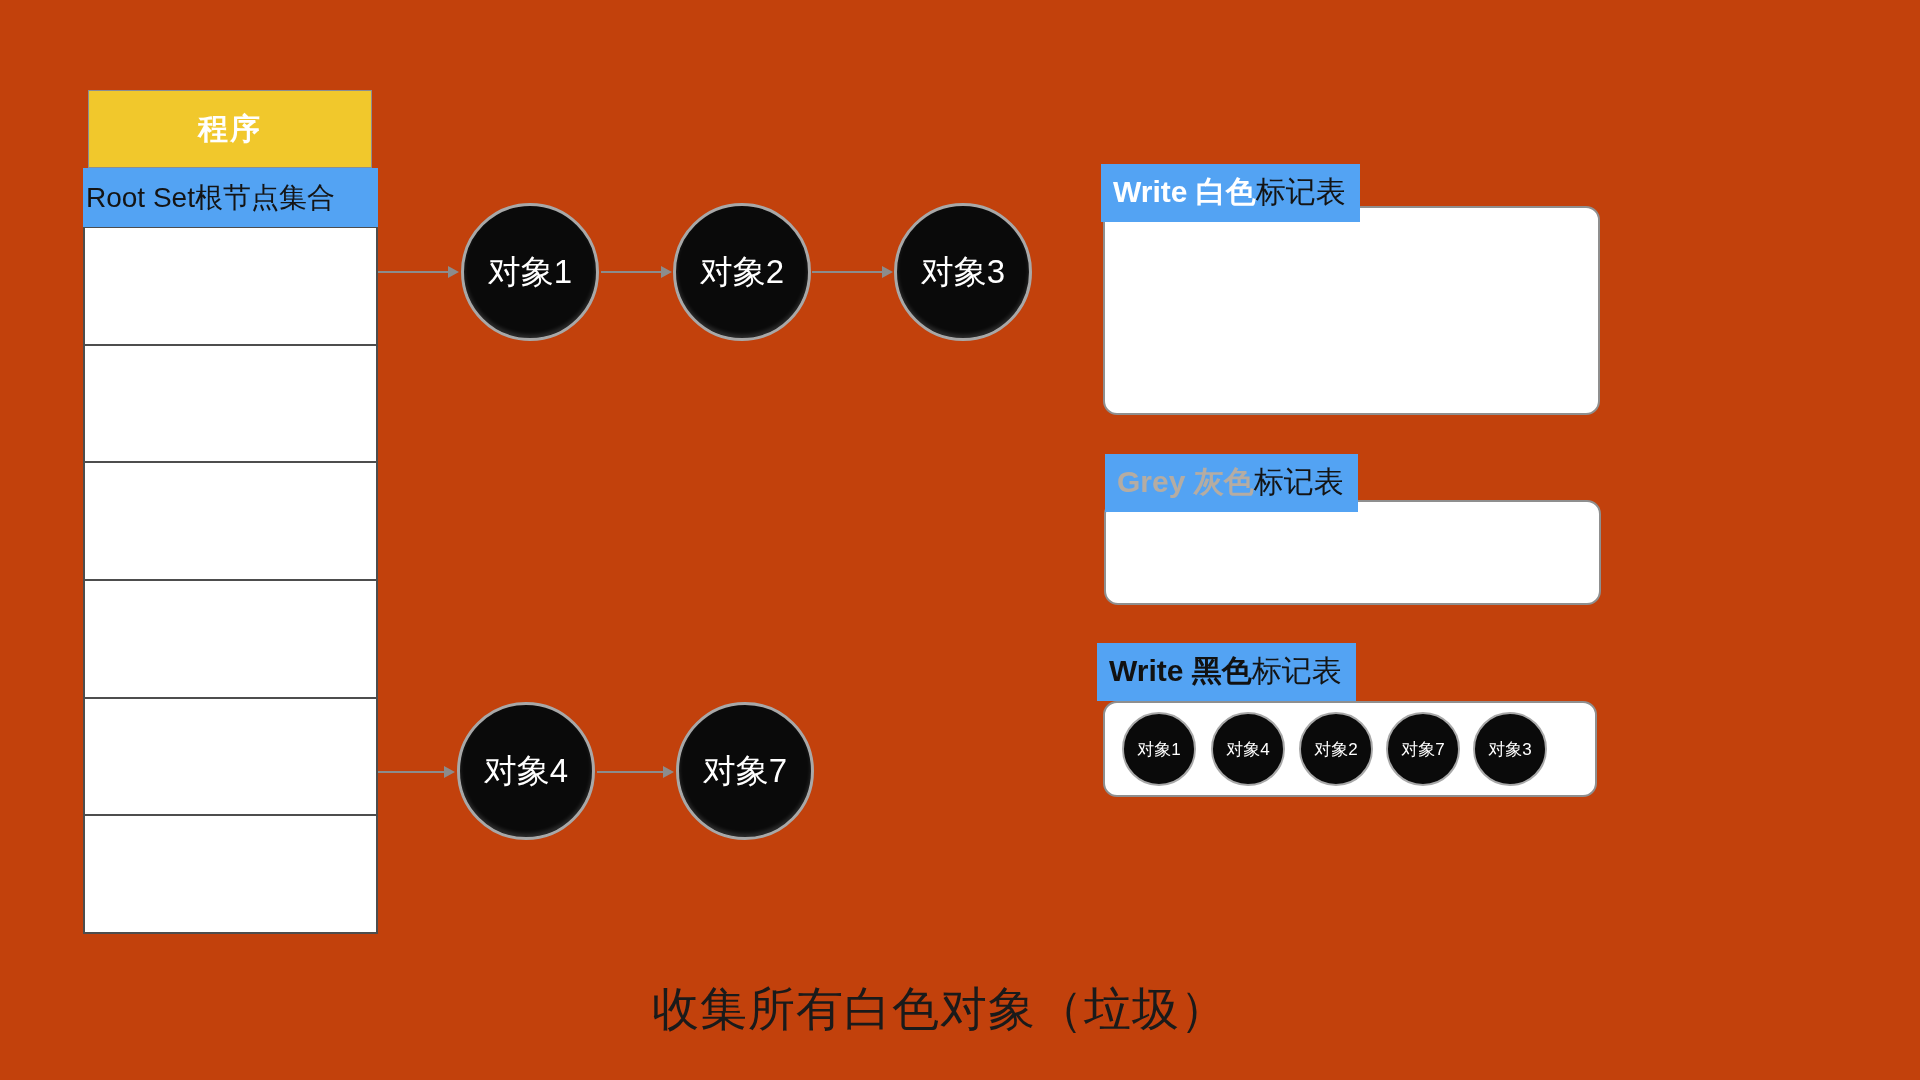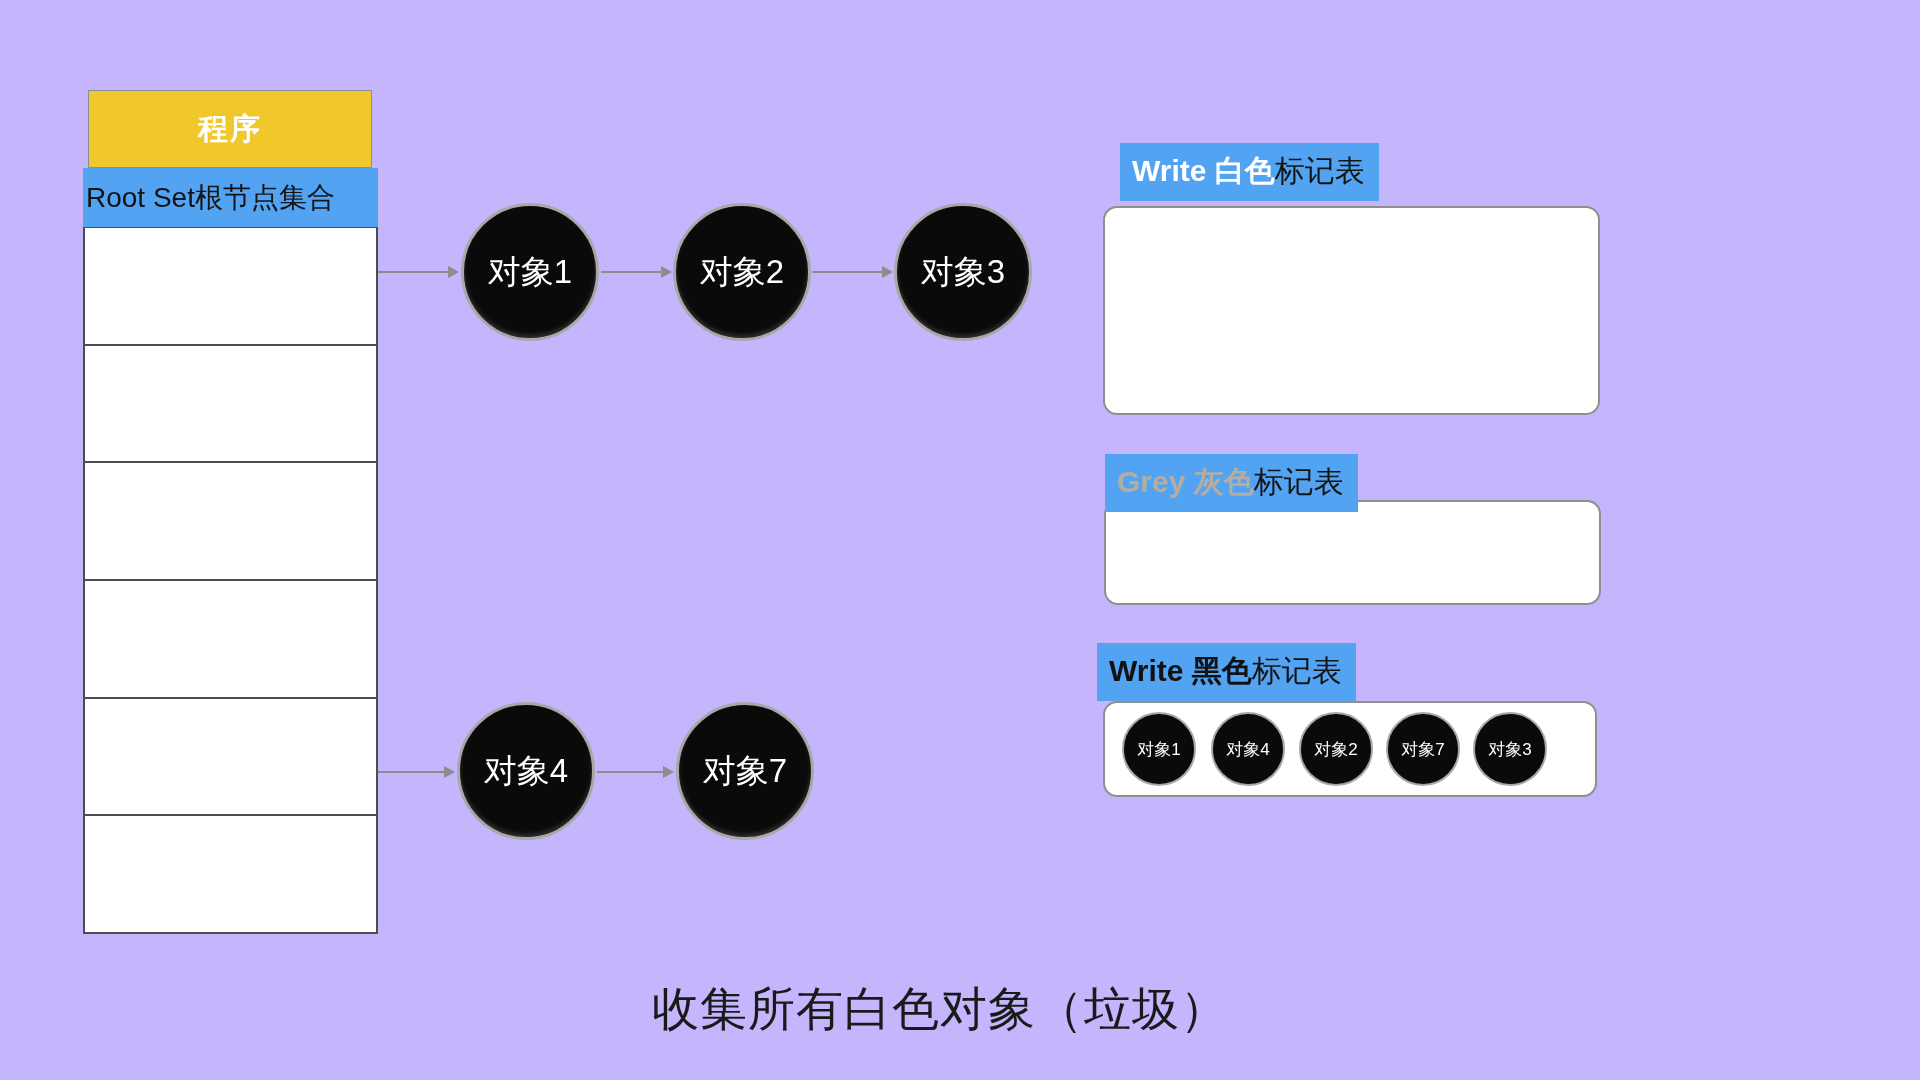--- a/index.html
+++ b/index.html
@@ -1,17 +1,17 @@
 <!DOCTYPE html>
 <html><head>
 <meta charset="utf-8">
 <style>
   html,body{margin:0;padding:0;background:#ffffff;}
   #stage{
-    position:relative;width:1920px;height:1080px;background:#c4b5fd;
+    position:relative;width:1920px;height:1080px;background:#c2410c;
     font-family:"Liberation Sans", sans-serif;overflow:hidden;color:#1a1a1a;
   }
   
   .program-header{
     position:absolute;left:88px;top:90px;width:284px;height:78px;
     background:#F1C82C;border:1px solid #8a8f94;box-sizing:border-box;
     display:flex;align-items:center;justify-content:center;
     color:#ffffff;font-size:30px;font-weight:bold;letter-spacing:2px;
   }
   .root-set-label{
@@ -51,21 +51,21 @@
   .arrow-1-2{left:601px;top:271px;width:60px;}
   .arrow-2-3{left:812px;top:271px;width:70px;}
   .arrow-root-4{left:378px;top:771px;width:66px;}
   .arrow-4-7{left:597px;top:771px;width:66px;}
   
   .mark-label{
     position:absolute;background:#53A3F3;padding:8px 14px 9px 12px;
     font-size:30px;color:#141414;z-index:2;white-space:nowrap;
   }
   .mark-label .accent{font-weight:bold;}
-  .label-white{left:1101px;top:143px;margin-left:19px;}
+  .label-white{left:1101px;top:164px;}
   .label-white .accent{color:#ffffff;}
   .label-grey{left:1105px;top:454px;}
   .label-grey .accent{color:#B5ACA2;text-align:center;}
   .label-black{left:1097px;top:643px;}
   .label-black .accent{color:#111111;}
   .mark-box{
     position:absolute;background:#ffffff;border:2px solid #8f8f8f;
     border-radius:14px;box-sizing:border-box;z-index:1;
   }
   .box-white{left:1103px;top:206px;width:497px;height:209px;}

